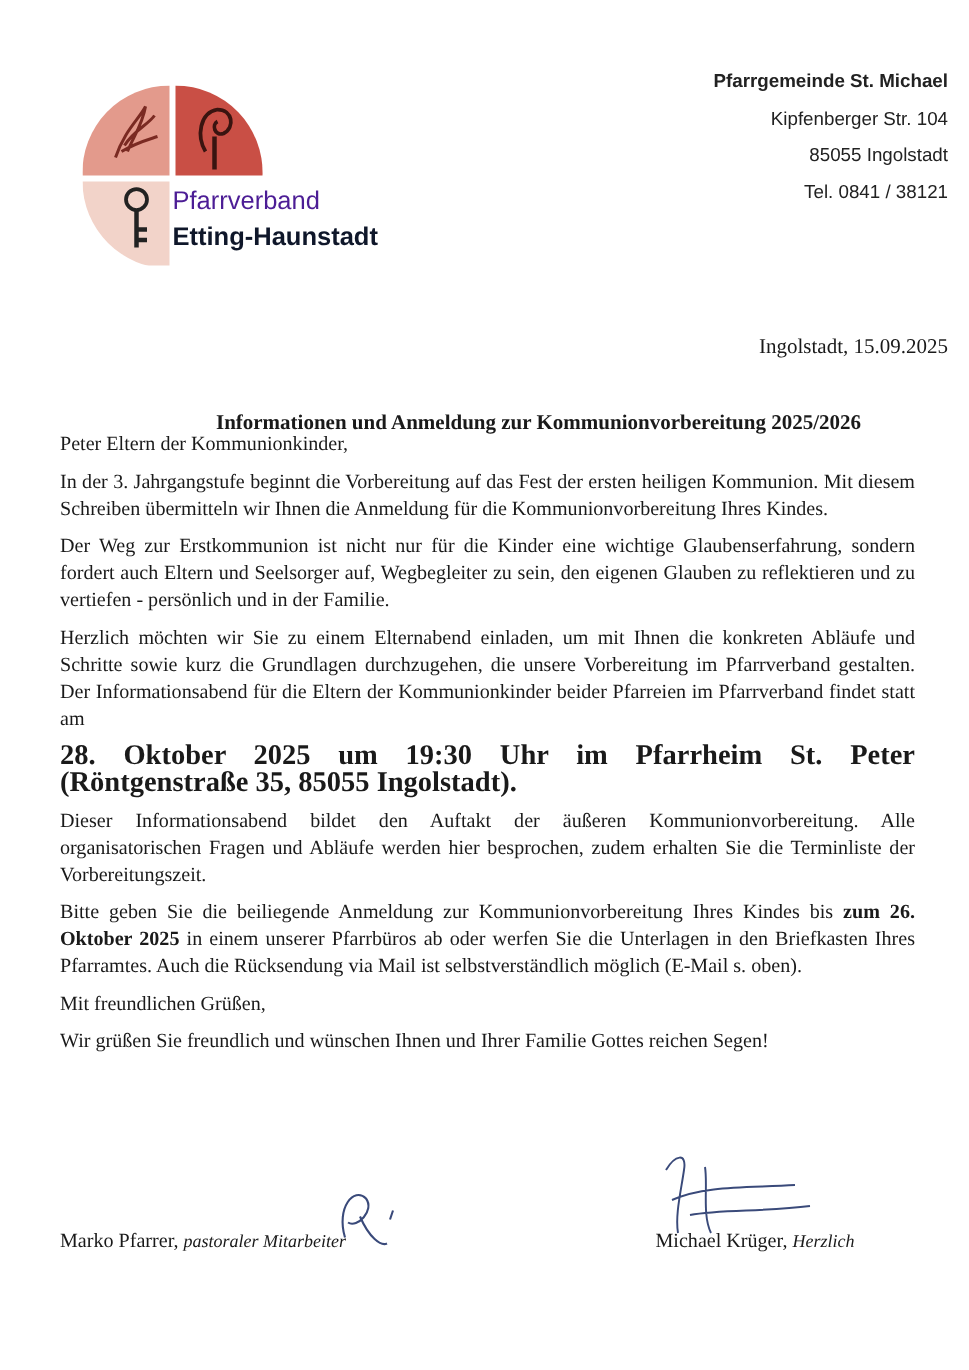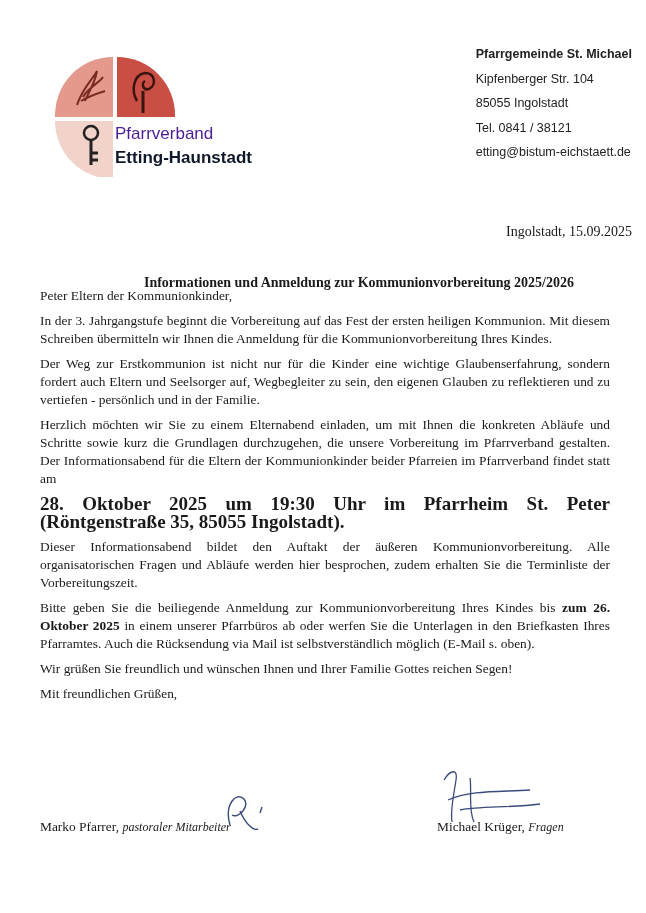--- a/index.html
+++ b/index.html
@@ -1,20 +1,20 @@
 <!DOCTYPE html>
 <html><head>
 <meta charset="utf-8">
 <style>
   html, body { margin:0; padding:0; background:#ffffff; }
   body { width:646px; height:913px; position:relative; overflow:hidden; font-family:"Liberation Serif", serif; color:#1a1a1a; }
   .logo { position:absolute; left:55px; top:57px; width:210px; height:120px; }
   .logo-text1 { position:absolute; left:115px; top:124px; font-family:"Liberation Sans", sans-serif; font-size:17px; color:#4c1d95; }
   .logo-text2 { position:absolute; left:115px; top:148px; font-family:"Liberation Sans", sans-serif; font-size:17px; font-weight:bold; color:#0f172a; }
-  .addr { position:absolute; right:14px; top:42px; font-family:"Liberation Sans", sans-serif; font-size:12.5px; line-height:24.5px; color:#222; }
+  .addr { position:absolute; right:14px; top:42px; text-align:right; font-family:"Liberation Sans", sans-serif; font-size:12.5px; line-height:24.5px; color:#222; }
   .addr .bold { font-weight:bold; }
   .date { position:absolute; right:14px; top:224px; font-size:14px; }
   .title { position:absolute; left:0; width:646px; top:275px; text-align:center; font-weight:bold; font-size:14px;margin-left:36px; }
   .body { position:absolute; left:40px; width:570px; top:287px; font-size:13.4px; line-height:18px; text-align:justify; }
   .body p { margin:0 0 7px 0; }
   .body p.salute { margin-bottom:7px; }
   .body p.event { font-weight:bold; font-size:19px; }
   .body b { font-weight:bold; }
   .sig-left { position:absolute; left:40px; top:819px; font-size:13.4px; }
   .sig-right { position:absolute; left:437px; top:819px; font-size:13.4px; }
@@ -41,44 +41,43 @@
   </g>
 </svg>
 <div class="logo-text1">Pfarrverband</div>
 <div class="logo-text2">Etting-Haunstadt</div>
 
 <div class="addr">
   <div class="bold">Pfarrgemeinde St.  Michael</div>
   <div>Kipfenberger Str. 104</div>
   <div>85055 Ingolstadt</div>
   <div>Tel. 0841 / 38121</div>
-  <div>etting@bistum-eichstaett.de</div>
 </div>
 
 <div class="date">Ingolstadt, 15.09.2025</div>
 
 <div class="title">Informationen und Anmeldung zur Kommunionvorbereitung 2025/2026</div>
 
 <div class="body">
   <p class="salute">Peter Eltern der Kommunionkinder,</p>
   <p>In der 3. Jahrgangstufe beginnt die Vorbereitung auf das Fest der ersten heiligen Kommunion. Mit diesem Schreiben übermitteln wir Ihnen die Anmeldung für die Kommunionvorbereitung Ihres Kindes.</p>
   <p>Der Weg zur Erstkommunion ist nicht nur für die Kinder eine wichtige Glaubenserfahrung, sondern fordert auch Eltern und Seelsorger auf, Wegbegleiter zu sein, den eigenen Glauben zu reflektieren und zu vertiefen - persönlich und in der Familie.</p>
   <p>Herzlich möchten wir Sie zu einem Elternabend einladen, um mit Ihnen die konkreten Abläufe und Schritte sowie kurz die Grundlagen durchzugehen, die unsere Vorbereitung im Pfarrverband gestalten. Der Informationsabend für die Eltern der Kommunionkinder beider Pfarreien im Pfarrverband findet statt am</p>
   <p class="event">28. Oktober 2025 um 19:30 Uhr im Pfarrheim St. Peter (Röntgenstraße 35, 85055 Ingolstadt).</p>
   <p>Dieser Informationsabend bildet den Auftakt der äußeren Kommunionvorbereitung. Alle organisatorischen Fragen und Abläufe werden hier besprochen, zudem erhalten Sie die Terminliste der Vorbereitungszeit.</p>
   <p><span>Bitte geben Sie die beiliegende Anmeldung zur Kommunionvorbereitung Ihres Kindes bis </span><b>zum 26. Oktober 2025</b><span> in einem unserer Pfarrbüros ab oder werfen Sie die Unterlagen in den Briefkasten Ihres Pfarramtes. Auch die Rücksendung via Mail ist selbstverständlich möglich (E-Mail s. oben).</span></p>
+  <p>Mit freundlichen Grüßen,</p>
   <p>Wir grüßen Sie freundlich und wünschen Ihnen und Ihrer Familie Gottes reichen Segen!</p>
-  <p>Mit freundlichen Grüßen,</p>
 </div>
 
 <svg class="signature-svg" style="left:210px;top:785px;" width="70" height="50">
   <path d="M20 40 C14 20 26 6 34 14 C40 22 28 34 22 30 M30 26 C36 40 44 46 48 44 M50 28 L52 22" stroke="#3a4a7a" stroke-width="1.4" fill="none"></path>
 </svg>
 <svg class="signature-svg" style="left:430px;top:760px;" width="120" height="70">
   <path d="M14 20 C20 10 28 8 26 20 C24 34 20 50 22 62 M18 40 C40 30 70 32 100 30 M40 18 C42 30 38 50 44 62 M30 50 C50 46 80 48 110 44" stroke="#3a4a7a" stroke-width="1.3" fill="none"></path>
 </svg>
 
 <div class="sig-left">
   <span>Marko Pfarrer, </span><i>pastoraler Mitarbeiter</i>
 </div>
 <div class="sig-right">
-  <span>Michael Krüger, </span><i>Fragen</i>
+  <span>Michael Krüger, </span><i>Herzlich</i>
 </div>
 
 </body></html>

